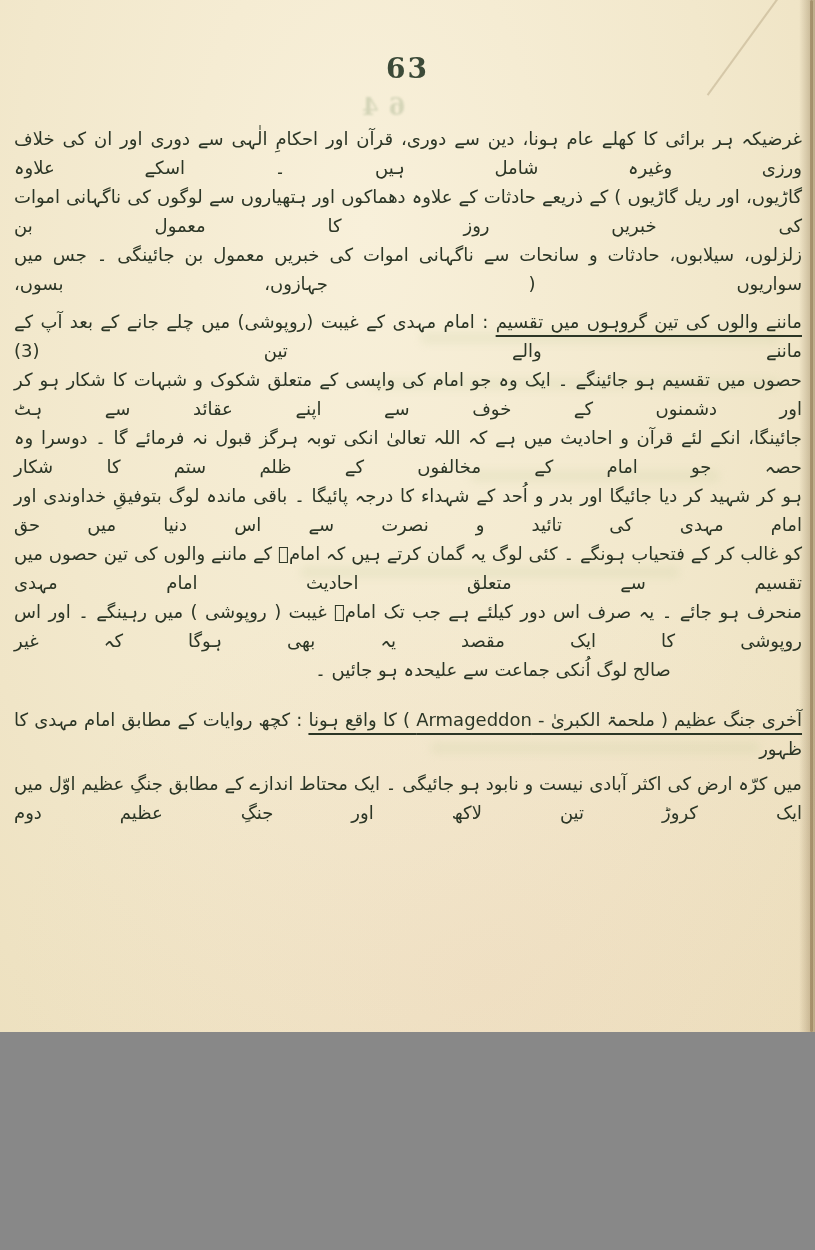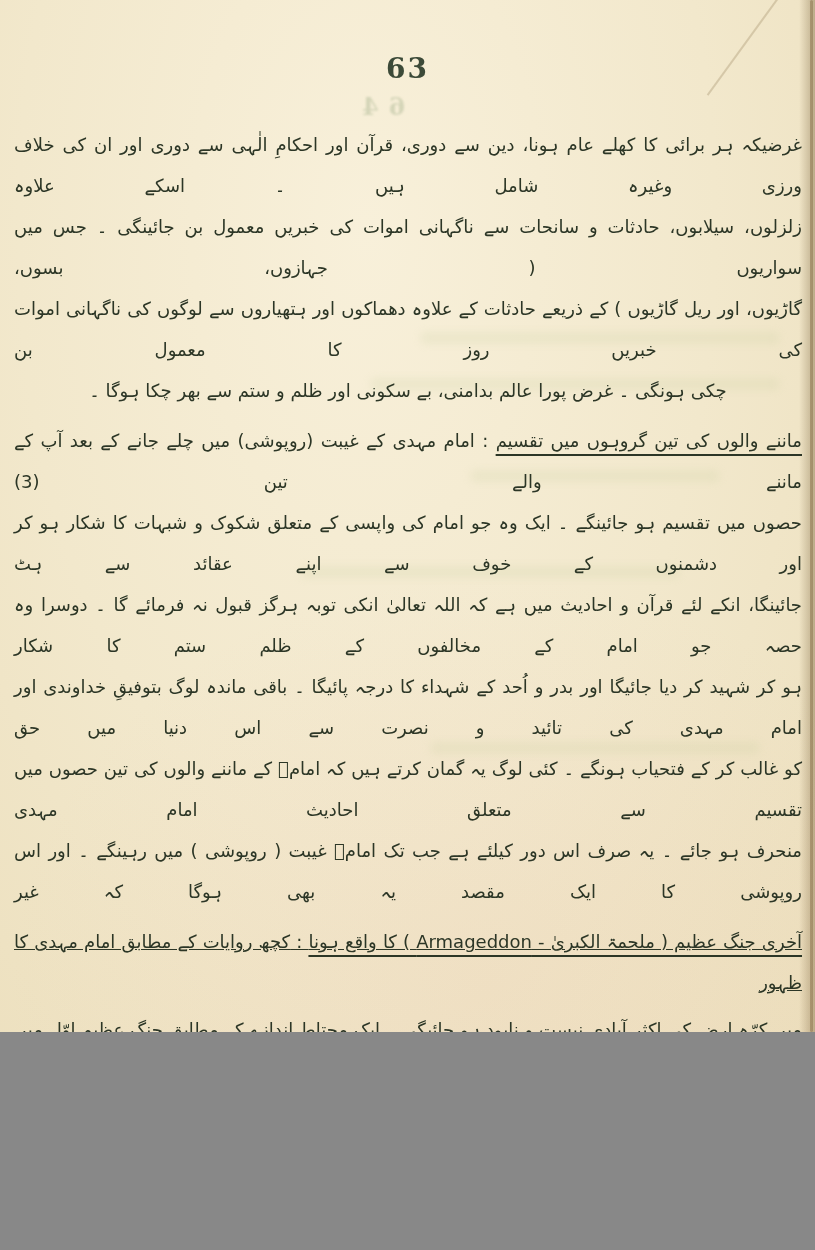--- a/index.html
+++ b/index.html
@@ -52,28 +52,28 @@
   }
   .text {
     position:absolute; top:124px; left:14px; right:13px;
     direction:rtl;
     color:#2c3626;
     font-size:18px;
   }
   .para { margin:0; }
   .para + .para { margin-top:9px; }
   .line {
-    line-height:41px;
+    line-height:29px;
     text-align:justify;
     text-align-last:justify;
     min-height:41px;
   }
   .line.short-center { text-align:center; text-align-last:center; padding-left:170px; }
   .line.short-center2{ text-align:center; text-align-last:center; padding-left:0; }
-  .line.heading-line { margin-bottom:6px;text-decoration:underline; }
+  .line.heading-line { margin-bottom:6px; }
   .hd {
     text-decoration: underline;
     text-underline-offset: 7px;
     text-decoration-thickness: 1.5px;
   }
   .pen-mark { position:absolute; left:22px; top:1185px; }
 </style>
 </head>
 <body>
 
@@ -94,32 +94,32 @@
   <div class="ghost" style="top:1228px; left:160px; width:560px;"></div>
 
   <div class="ghost-number">64</div>
 
   <div class="pageno">63</div>
 
   <div class="text">
 
     <div class="para">
       <div class="line">غرضیکہ ہر برائی کا کھلے عام ہونا، دین سے دوری، قرآن اور احکامِ الٰہی سے دوری اور ان کی خلاف ورزی وغیرہ شامل ہیں ۔ اسکے علاوہ</div>
+      <div class="line">گاڑیوں، اور ریل گاڑیوں ) کے ذریعے حادثات کے علاوہ دھماکوں اور ہتھیاروں سے لوگوں کی ناگہانی اموات کی خبریں روز کا معمول بن</div>
       <div class="line">زلزلوں، سیلابوں، حادثات و سانحات سے ناگہانی اموات کی خبریں معمول بن جائینگی ۔ جس میں سواریوں ( جہازوں، بسوں،</div>
-      <div class="line">گاڑیوں، اور ریل گاڑیوں ) کے ذریعے حادثات کے علاوہ دھماکوں اور ہتھیاروں سے لوگوں کی ناگہانی اموات کی خبریں روز کا معمول بن</div>
-      <div class="line short-center2">چکی ہونگی ۔ غرض پورا عالم بدامنی، بے سکونی اور ظلم و ستم سے بھر چکا ہوگا ۔</div>
     </div>
 
     <div class="para">
       <div class="line"><span class="hd">ماننے والوں کی تین گروہوں میں تقسیم</span><span> : </span><span>امام مہدی کے غیبت (روپوشی) میں چلے جانے کے بعد آپ کے ماننے والے تین (3)</span></div>
       <div class="line">حصوں میں تقسیم ہو جائینگے ۔ ایک وہ جو امام کی واپسی کے متعلق شکوک و شبہات کا شکار ہو کر اور دشمنوں کے خوف سے اپنے عقائد سے ہٹ</div>
       <div class="line">جائینگا، انکے لئے قرآن و احادیث میں ہے کہ اللہ تعالیٰ انکی توبہ ہرگز قبول نہ فرمائے گا ۔ دوسرا وہ حصہ جو امام کے مخالفوں کے ظلم ستم کا شکار</div>
       <div class="line">ہو کر شہید کر دیا جائیگا اور بدر و اُحد کے شہداء کا درجہ پائیگا ۔ باقی ماندہ لوگ بتوفیقِ خداوندی اور امام مہدی کی تائید و نصرت سے اس دنیا میں حق</div>
       <div class="line">کو غالب کر کے فتحیاب ہونگے ۔ کئی لوگ یہ گمان کرتے ہیں کہ امامؑ کے ماننے والوں کی تین حصوں میں تقسیم سے متعلق احادیث امام مہدی</div>
       <div class="line">منحرف ہو جائے ۔ یہ صرف اس دور کیلئے ہے جب تک امامؑ غیبت ( روپوشی ) میں رہینگے ۔ اور اس روپوشی کا ایک مقصد یہ بھی ہوگا کہ غیر</div>
+      <div class="line short-center">صالح لوگ اُنکی جماعت سے علیحدہ ہو جائیں ۔</div>
     </div>
 
     <div class="para">
       <div class="line heading-line"><span class="hd">آخری جنگ عظیم ( ملحمۃ الکبریٰ - Armageddon ) کا واقع ہونا</span><span> : </span><span>کچھ روایات کے مطابق امام مہدی کا ظہور</span></div>
       <div class="line">میں کرّہ ارض کی اکثر آبادی نیست و نابود ہو جائیگی ۔ ایک محتاط اندازے کے مطابق جنگِ عظیم اوّل میں ایک کروڑ تین لاکھ اور جنگِ عظیم دوم</div>
 
     </div>
 
   </div>
 

